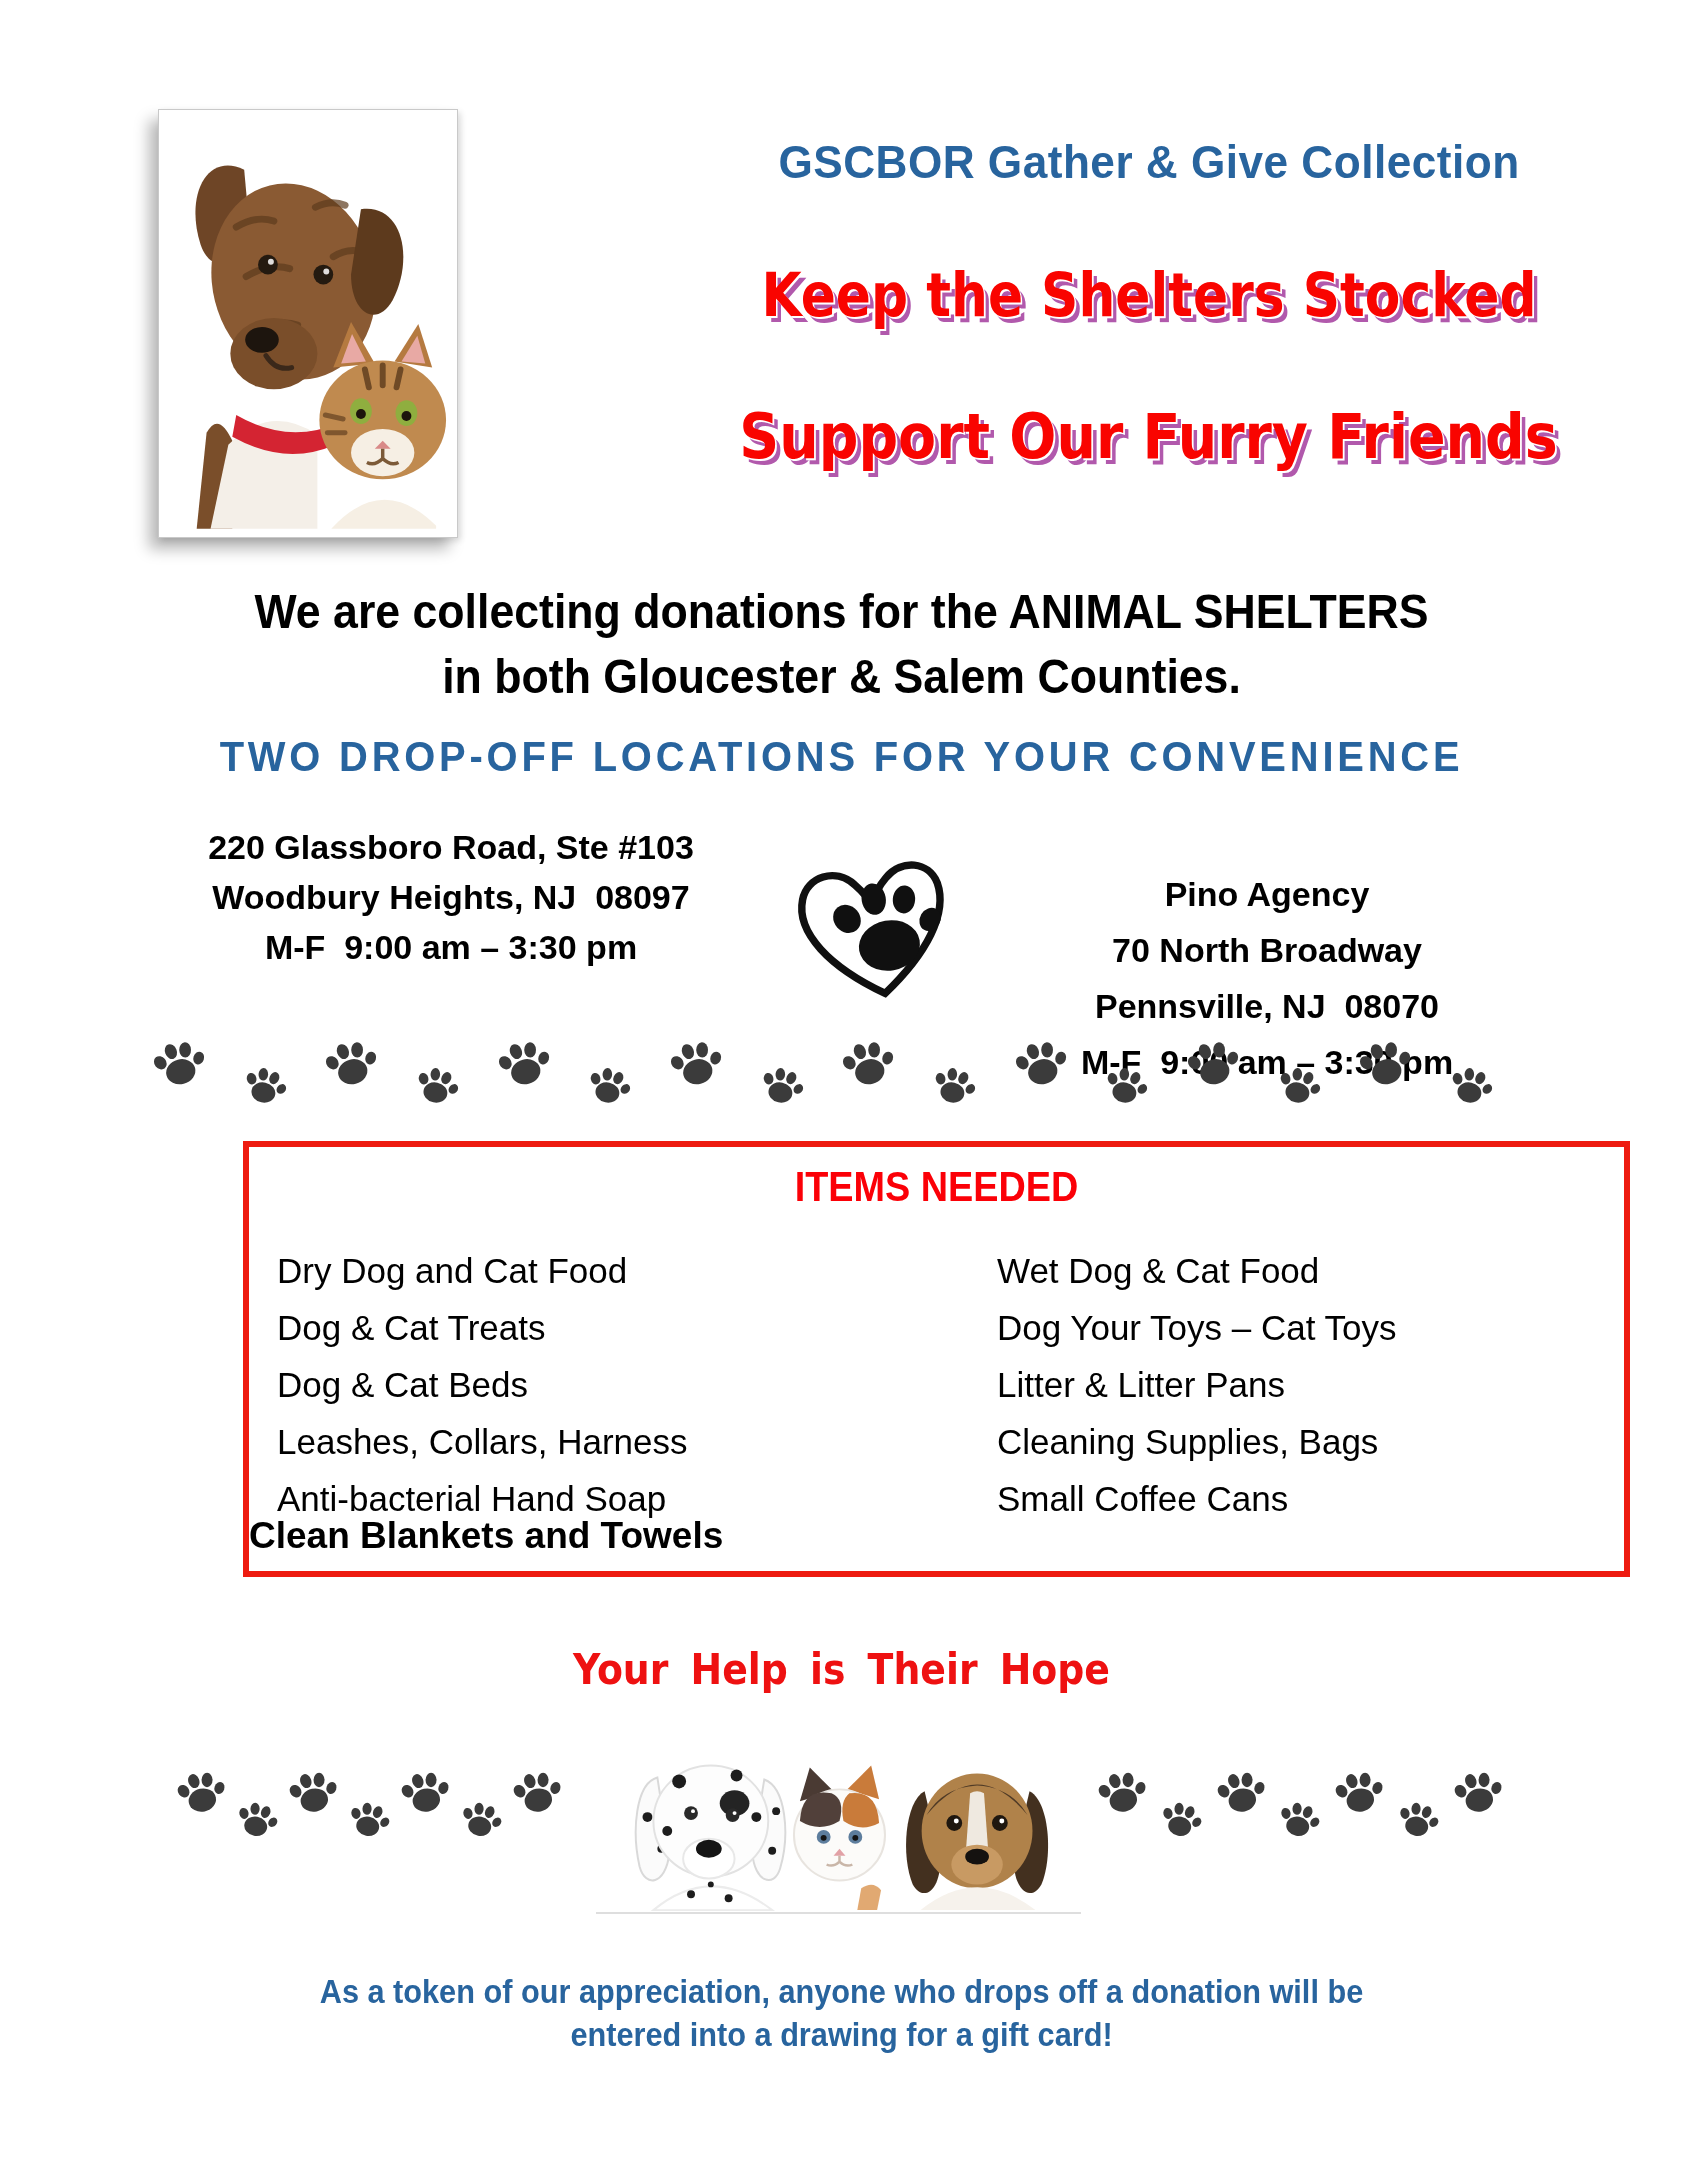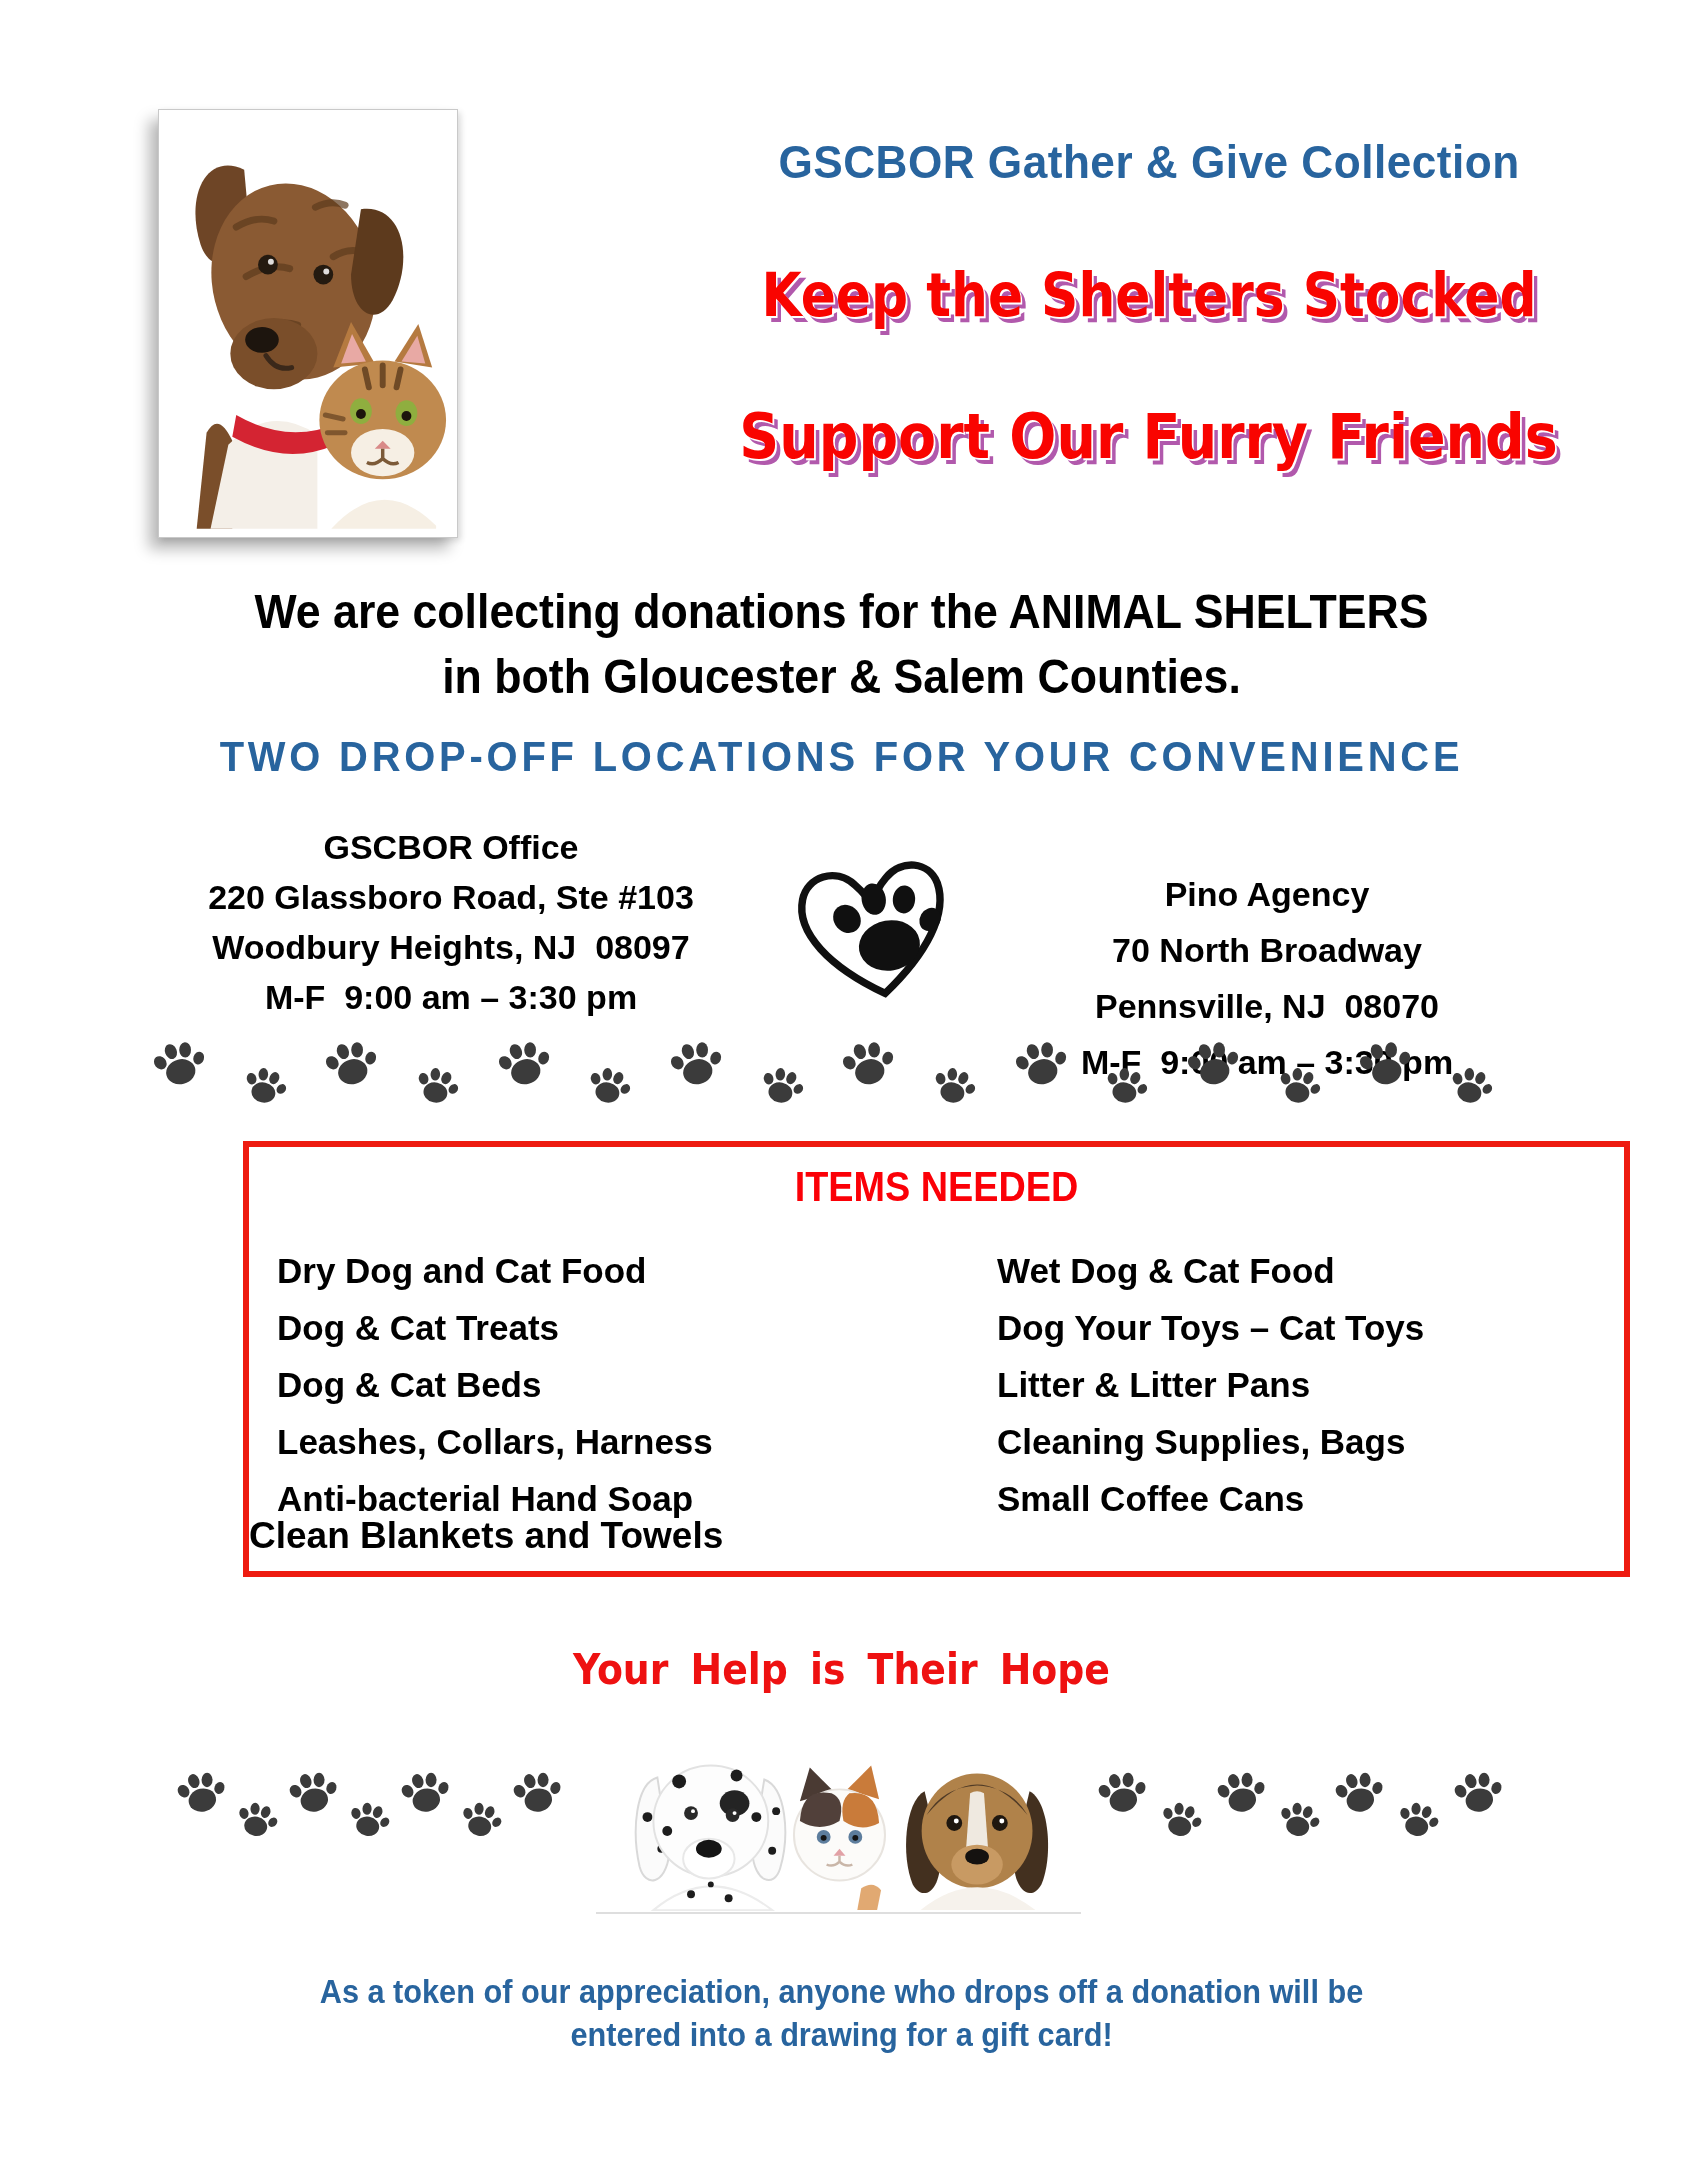--- a/index.html
+++ b/index.html
@@ -77,21 +77,21 @@
 
   
   .items-box{
     left:243px;top:1141px;width:1387px;height:436px;
     border:6px solid #EE1B10;box-sizing:border-box;background:#fff;
   }
   .items-title{
     position:absolute;top:16px;left:0;width:100%;text-align:center;
     font-size:42px;font-weight:800;color:#FB0007;transform:scaleX(.9);
   }
-  .items-col{position:absolute;top:95px;font-size:35px;font-weight:bold;color:#000;line-height:57px;}
+  .items-col{position:absolute;top:95px;font-size:35px;font-weight:normal;color:#000;line-height:57px;}
   .items-col div{white-space:nowrap;}
   .items-col-left{left:28px;}
   .items-col-right{left:748px;}
   .items-bottom{
     position:absolute;top:368px;left:0;width:100%;text-align:left;
     font-size:37px;font-weight:bold;color:#000;
   }
 
   
   .tagline{
@@ -169,21 +169,20 @@
   <div class="abs collection-title">GSCBOR Gather &amp; Give Collection</div>
   <div class="abs headline headline-1">Keep the Shelters Stocked</div>
   <div class="abs headline headline-2">Support Our Furry Friends</div>
 
   <div class="abs fullw intro-line intro-1">We are collecting donations for the ANIMAL SHELTERS</div>
   <div class="abs fullw intro-line intro-2">in both Gloucester &amp; Salem Counties.</div>
 
   <div class="abs fullw dropoff-heading">TWO DROP-OFF LOCATIONS FOR YOUR CONVENIENCE</div>
 
   <div class="abs loc loc-left">
-    <div>GSCBOR Office</div>
     <div>220 Glassboro Road, Ste #103</div>
     <div>Woodbury Heights, NJ&nbsp; 08097</div>
     <div>M-F&nbsp; 9:00 am – 3:30 pm</div>
   </div>
 
   <div class="abs heart-paw">
     <svg viewBox="0 0 200 170">
       <g transform="rotate(-8 100 85)">
         <path d="M100,156 C 45,120 14,78 26,44 C 34,20 66,14 84,36 C 90,43 96,52 99,60 C 103,50 110,40 118,33 C 138,15 166,22 172,46 C 179,80 150,120 100,156 Z" fill="none" stroke="#101010" stroke-width="8" stroke-linecap="round"></path>
       </g>

